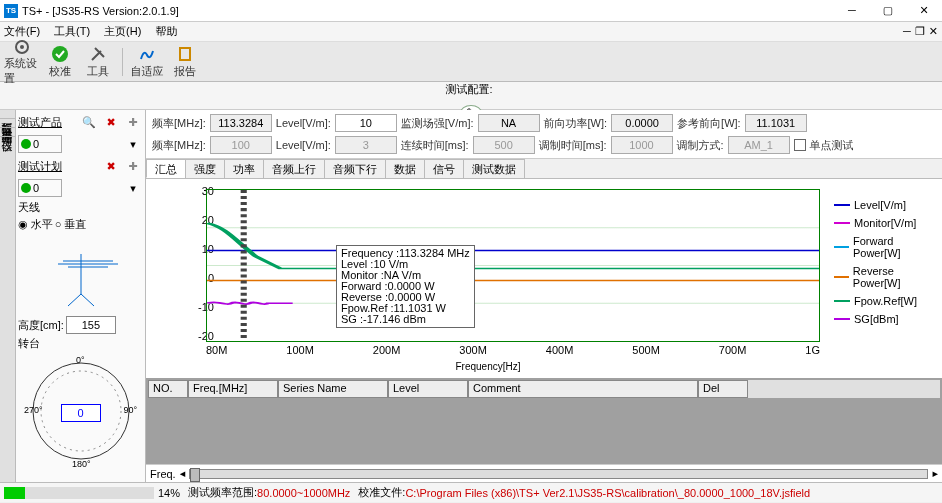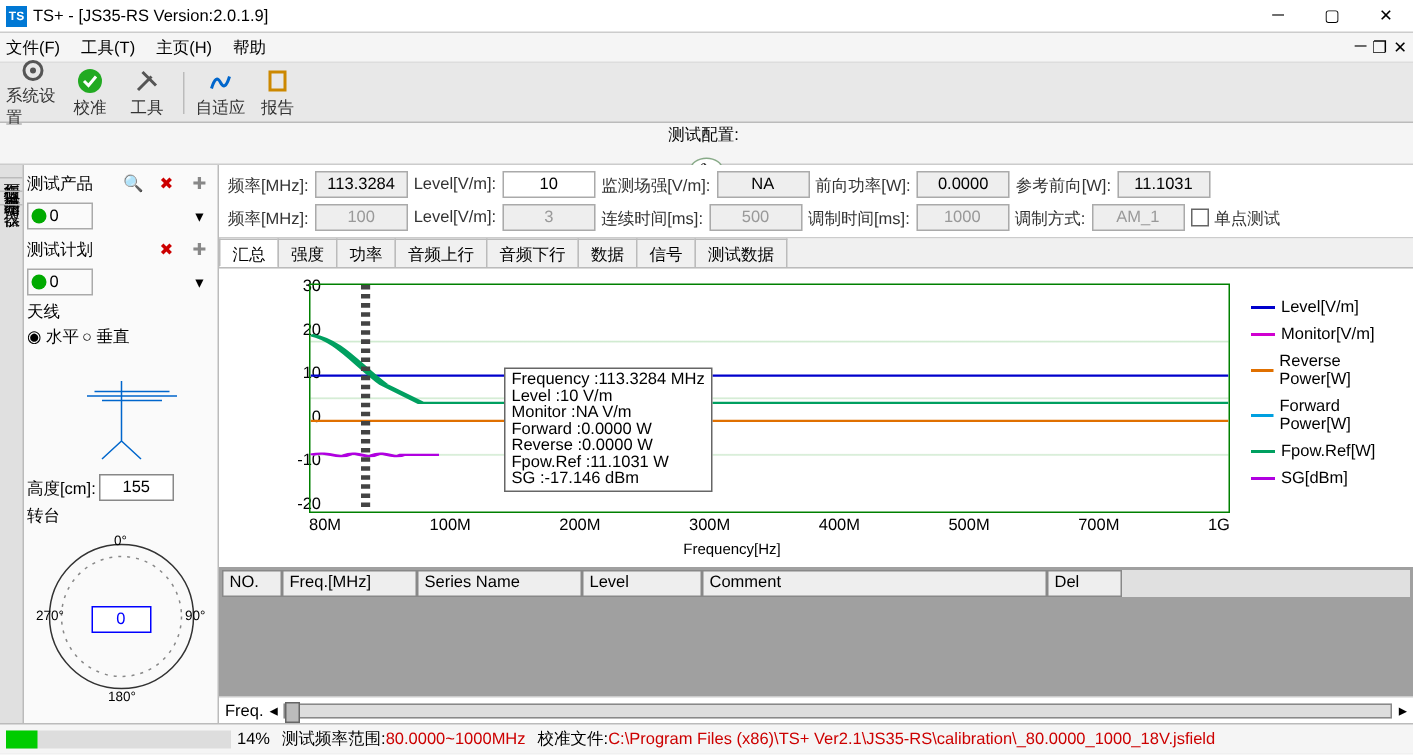--- a/index.html
+++ b/index.html
@@ -19,21 +19,21 @@
 .tb-sep { width: 1px; height: 28px; background: #bbb; margin: 0 4px; }
 .configrow { display: flex; align-items: center; height: 28px; background: #f5f5f5; border-bottom: 1px solid #ccc; padding: 0 4px; gap: 4px; flex-direction: column; }
 .configrow .lbl { margin-right: 4px; }
 .configrow .dd { flex: 0 0 200px; height: 20px; background: #eee; border: 1px solid #aaa; padding: 0 4px; display: flex; align-items: center; color: #888; }
 .rnd-btn { width: 22px; height: 22px; border-radius: 50%; display: inline-flex; align-items: center; justify-content: center; font-size: 12px; }
 .main { display: flex; height: 372px; }
 .vtabs { width: 16px; background: #e0e0e0; border-right: 1px solid #bbb; display:flex; flex-direction:column; font-size:9px; }
 .vtab { writing-mode: vertical-rl; padding:4px 1px; border-bottom:1px solid #bbb; text-align:center; }
 .lpane { width: 130px; background: #fafafa; border-right: 1px solid #bbb; padding: 2px; display:flex; flex-direction:column; gap:2px; }
 .lp-row { display:flex; align-items:center; gap:2px; }
-.lp-row .txt { flex:1; }
+.lp-row .txt { flex:1;text-decoration:underline; }
 .lp-counter { display:flex; align-items:center; border:1px solid #aaa; width:44px; height:18px;}
 .lp-counter .dot { width:10px; height:10px; border-radius:50%; margin:0 2px;}
 .lp-counter .grn{background:#0a0;} 
 .ic-btn { width:20px; height:20px; display:inline-flex; align-items:center; justify-content:center; cursor:pointer; border:1px solid transparent; }
 .antenna-box { border:0; height:80px; position:relative; }
 .dial-box { height:120px; position:relative; }
 .dial-box .dial-input{ position:absolute; left:50%; top:50%; transform:translate(-50%,-50%); width:40px; height:18px; border:1px solid #00f; text-align:center; color:#00f;}
 .rpane { flex:1; display:flex; flex-direction:column; background:#fff; }
 .param-rows { border-bottom:1px solid #ccc; padding:4px 6px; display:flex; flex-direction:column; gap:4px; }
 .prow { display:flex; align-items:center; gap:4px; flex-wrap:nowrap;}
@@ -302,26 +302,26 @@
       <div class="legend">
         <div class="li">
             <span class="sw" style="background:#0000cc"></span>
             <span>Level[V/m]</span>
           </div>
         <div class="li">
             <span class="sw" style="background:#d000d0"></span>
             <span>Monitor[V/m]</span>
           </div>
         <div class="li">
+            <span class="sw" style="background:#00a0e0"></span>
+            <span>Forward Power[W]</span>
+          </div>
+        <div class="li">
             <span class="sw" style="background:#e07000"></span>
             <span>Reverse Power[W]</span>
-          </div>
-        <div class="li">
-            <span class="sw" style="background:#00a0e0"></span>
-            <span>Forward Power[W]</span>
           </div>
         <div class="li">
             <span class="sw" style="background:#00a060"></span>
             <span>Fpow.Ref[W]</span>
           </div>
         <div class="li">
             <span class="sw" style="background:#b000e0"></span>
             <span>SG[dBm]</span>
           </div>
       </div>

